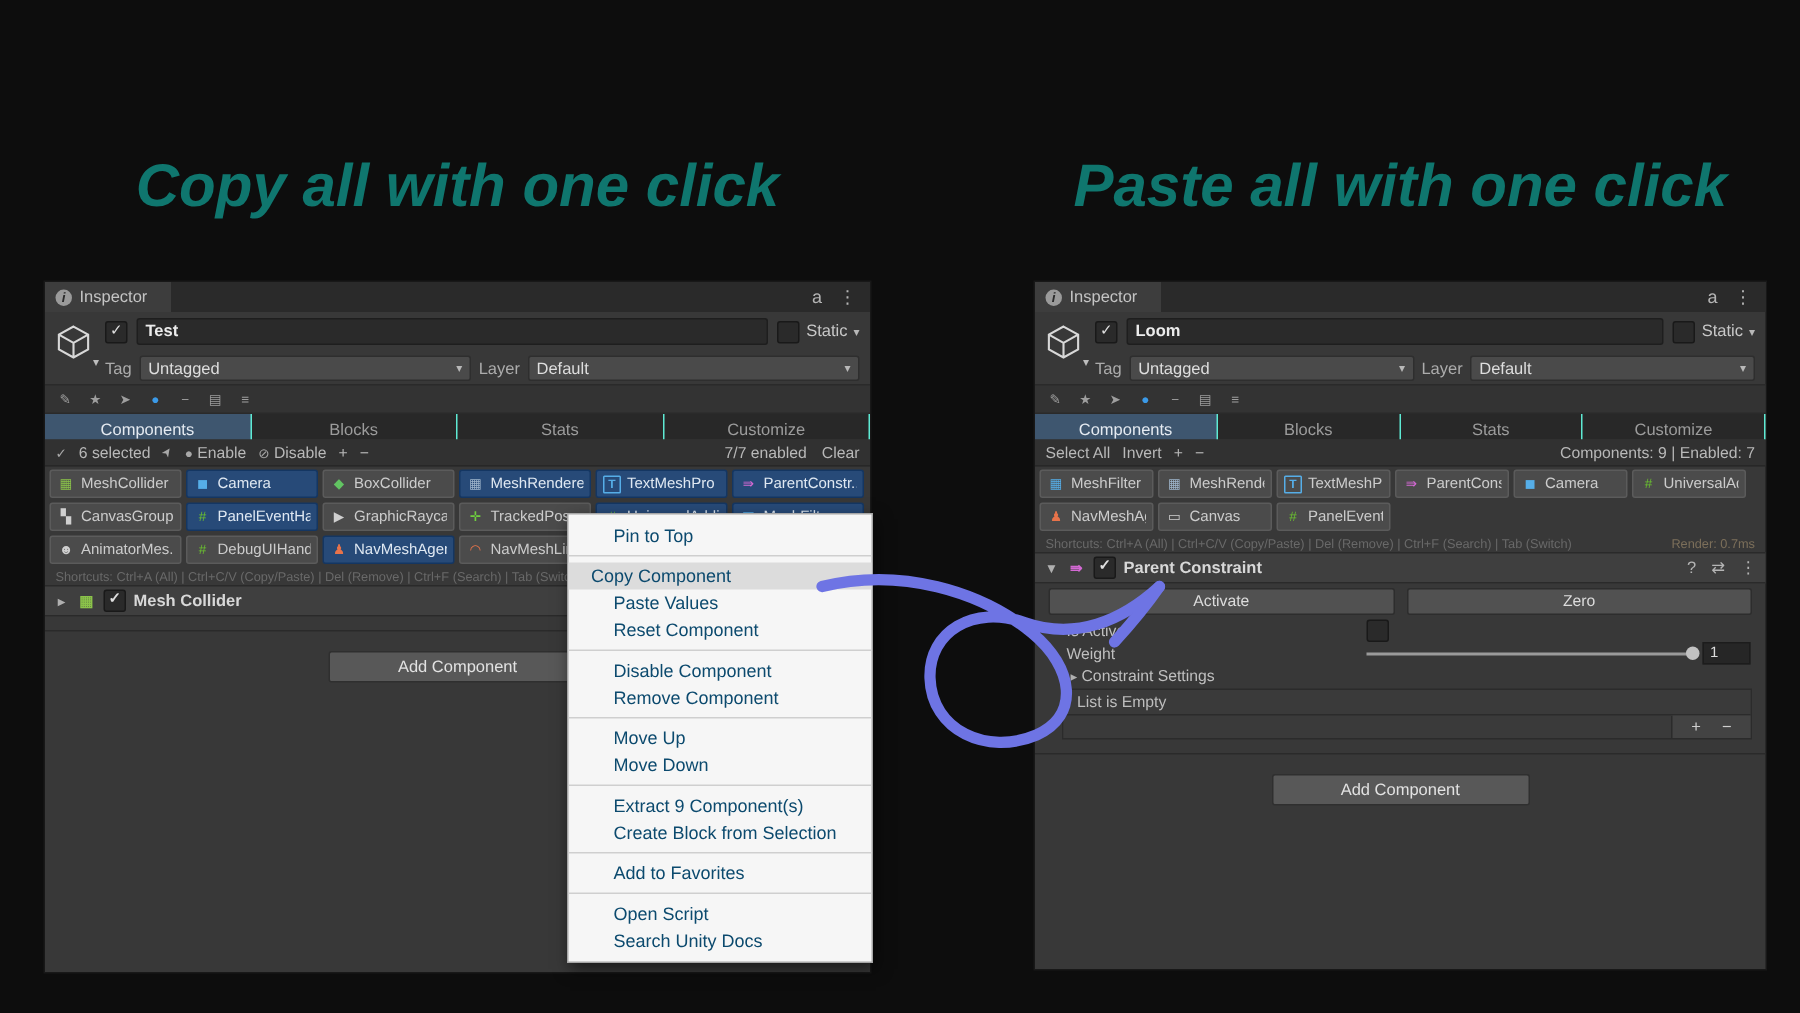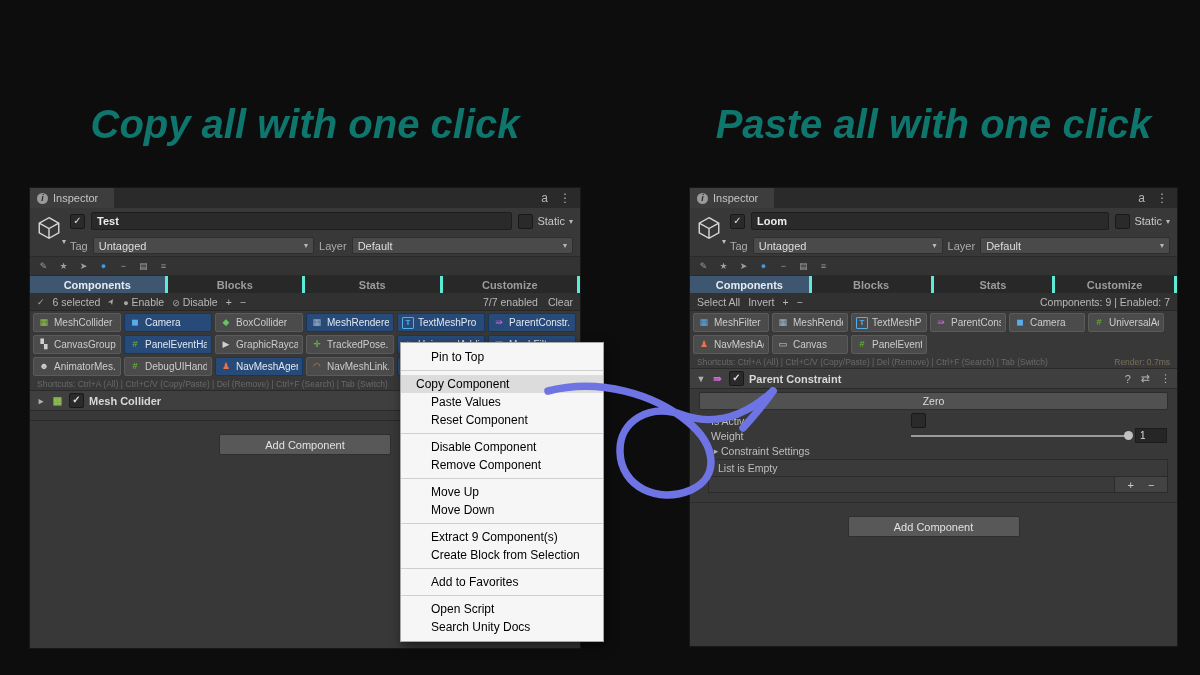--- a/index.html
+++ b/index.html
@@ -43,22 +43,22 @@
   .dimlbl{color:#acacac;flex:0 0 auto;}
   .dd{flex:1;height:15px;background:#4a4a4a;border:1px solid #2e2e2e;border-radius:2px;
     display:flex;align-items:center;padding:0 5px;color:#dedede;min-width:0;}
   .dd .caret{margin-left:auto;}
 
   .toolbar{height:18px;background:#333333;border-top:1px solid #2a2a2a;border-bottom:1px solid #2a2a2a;
     display:flex;align-items:center;gap:7px;padding:0 7px;flex:0 0 auto;}
   .ticon{width:13px;text-align:center;font-size:9px;line-height:1;flex:0 0 auto;}
 
   .maintabs{height:17px;background:#282828;display:flex;flex:0 0 auto;}
-  .mtab{flex:1;display:flex;align-items:center;justify-content:center;color:#9c9c9c;
-    border-right:3px solid #5eead4;font-size:11px;font-weight:bold;}
+  .mtab{flex:1;display:flex;align-items:flex-end;justify-content:center;color:#9c9c9c;
+    border-right:1px solid #5eead4;font-size:11px;}
   .mtab.sel{background:#3e566f;color:#e4eaf1;}
 
   .selbar{height:17px;background:#313131;border-bottom:1px solid #272727;display:flex;
     align-items:center;gap:8px;padding:0 7px;font-size:10.5px;color:#b8b8b8;flex:0 0 auto;}
   .selbar .rightside{margin-left:auto;display:flex;align-items:center;gap:10px;}
   .si{font-size:9px;color:#a8a8a8;}
   .pointer-g{display:inline-block;transform:rotate(-55deg);font-size:8px;color:#a8a8a8;}
 
   .chips{padding:2px 3px;display:flex;flex-wrap:wrap;gap:3px;flex:0 0 auto;align-content:flex-start;}
   .chip{height:19px;background:#4b4b4b;border:1px solid #5b5b5b;border-radius:2px;
@@ -102,23 +102,23 @@
   .src-head{height:15px;background:#434343;border-bottom:1px solid #2b2b2b;display:flex;
     align-items:center;padding:0 7px;color:#cccccc;font-size:10.5px;}
   .src-body{height:16px;background:#3a3a3a;display:flex;align-items:center;padding:0 9px;
     color:#bdbdbd;font-size:10.5px;}
   .src-foot{height:15px;background:#3a3a3a;border-top:1px solid #2b2b2b;display:flex;justify-content:flex-end;}
   .src-pm{width:52px;background:#434343;border-left:1px solid #2b2b2b;display:flex;
     align-items:center;justify-content:center;gap:14px;color:#cfcfcf;font-size:11px;}
   .pc-divider{border-top:1px solid #2a2a2a;margin-top:9px;flex:0 0 auto;}
 
   
-  .menu{position:absolute;left:400px;top:342px;width:202px;background:#f6f6f6;
+  .menu{position:absolute;left:378px;top:342px;width:202px;background:#f6f6f6;
     border:1px solid #a6a6a6;box-shadow:2px 4px 10px rgba(0,0,0,.55);padding:5px 0;
-    z-index:40;font-size:12px;color:#000000;}
+    z-index:40;font-size:12px;color:#0c4a6e;}
   .mi{height:18px;line-height:18px;padding-left:30px;white-space:nowrap;}
   .mi.hl{background:#dcdcdc;padding-left:15px;}
   .mi.sep{height:9px;padding:0;position:relative;}
   .mi.sep::after{content:"";position:absolute;left:0;right:0;top:4px;border-top:1px solid #cfcfcf;}
 
   
   #arrow{position:absolute;left:0;top:0;z-index:60;pointer-events:none;}
 </style>
 </head>
 <body>
@@ -458,20 +458,21 @@
     <span class="checkbox">✓</span>
     <span>Parent Constraint</span>
     <span class="rightside">
       <span>?</span>
       <span>⇄</span>
       <span>⋮</span>
     </span>
   </div>
 
   <div class="pc-btnrow">
+    <div class="pcbtn">Activate</div>
     <div class="pcbtn">Zero</div>
   </div>
 
   <div class="pc-row">
     <span class="pc-label">Is Active</span>
     <span class="checkbox"></span>
   </div>
 
   <div class="pc-row">
     <span class="pc-label">Weight</span>

